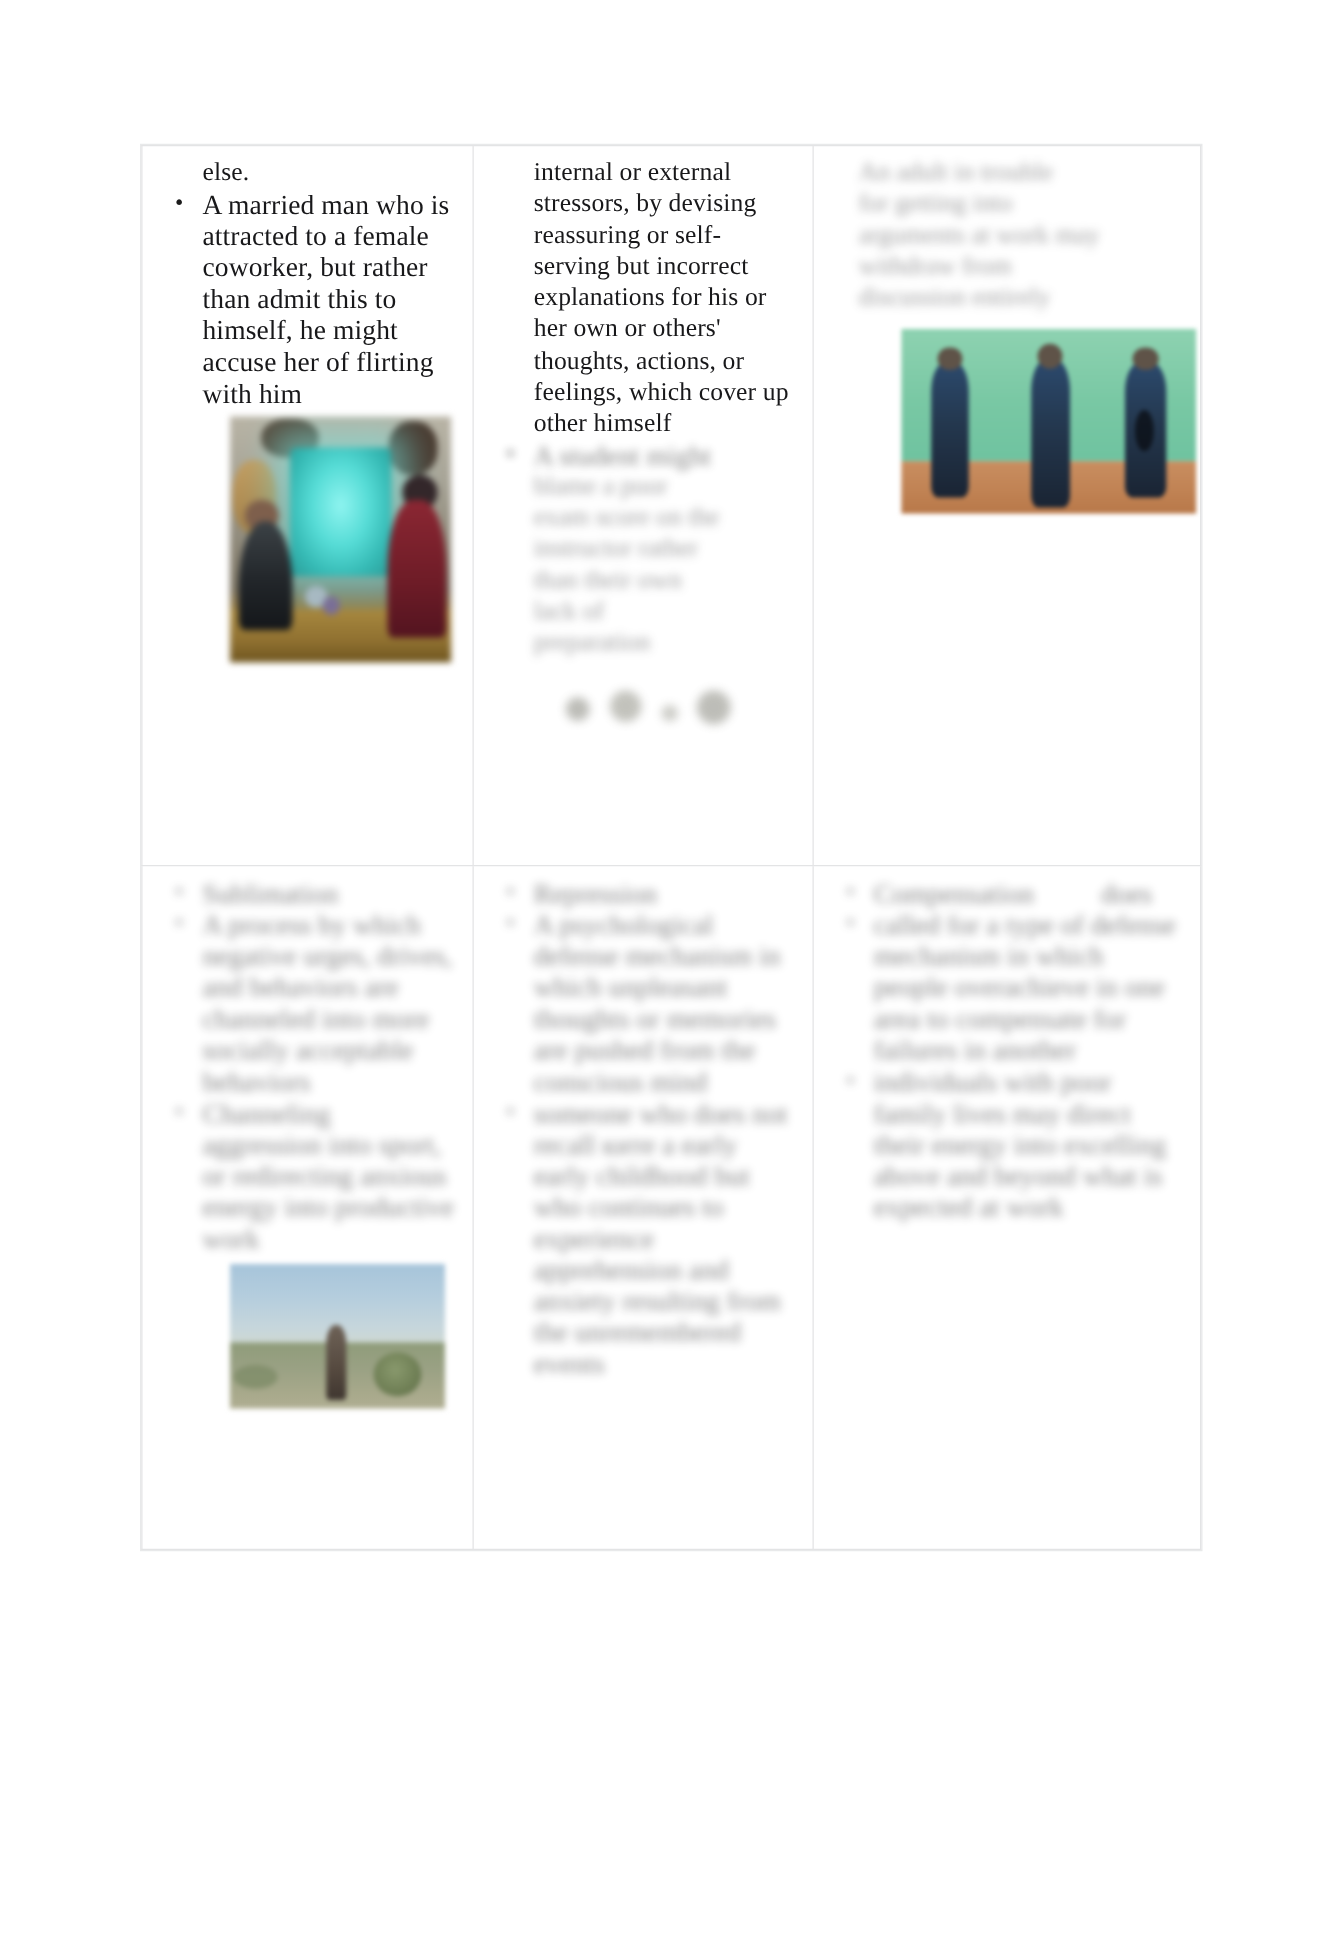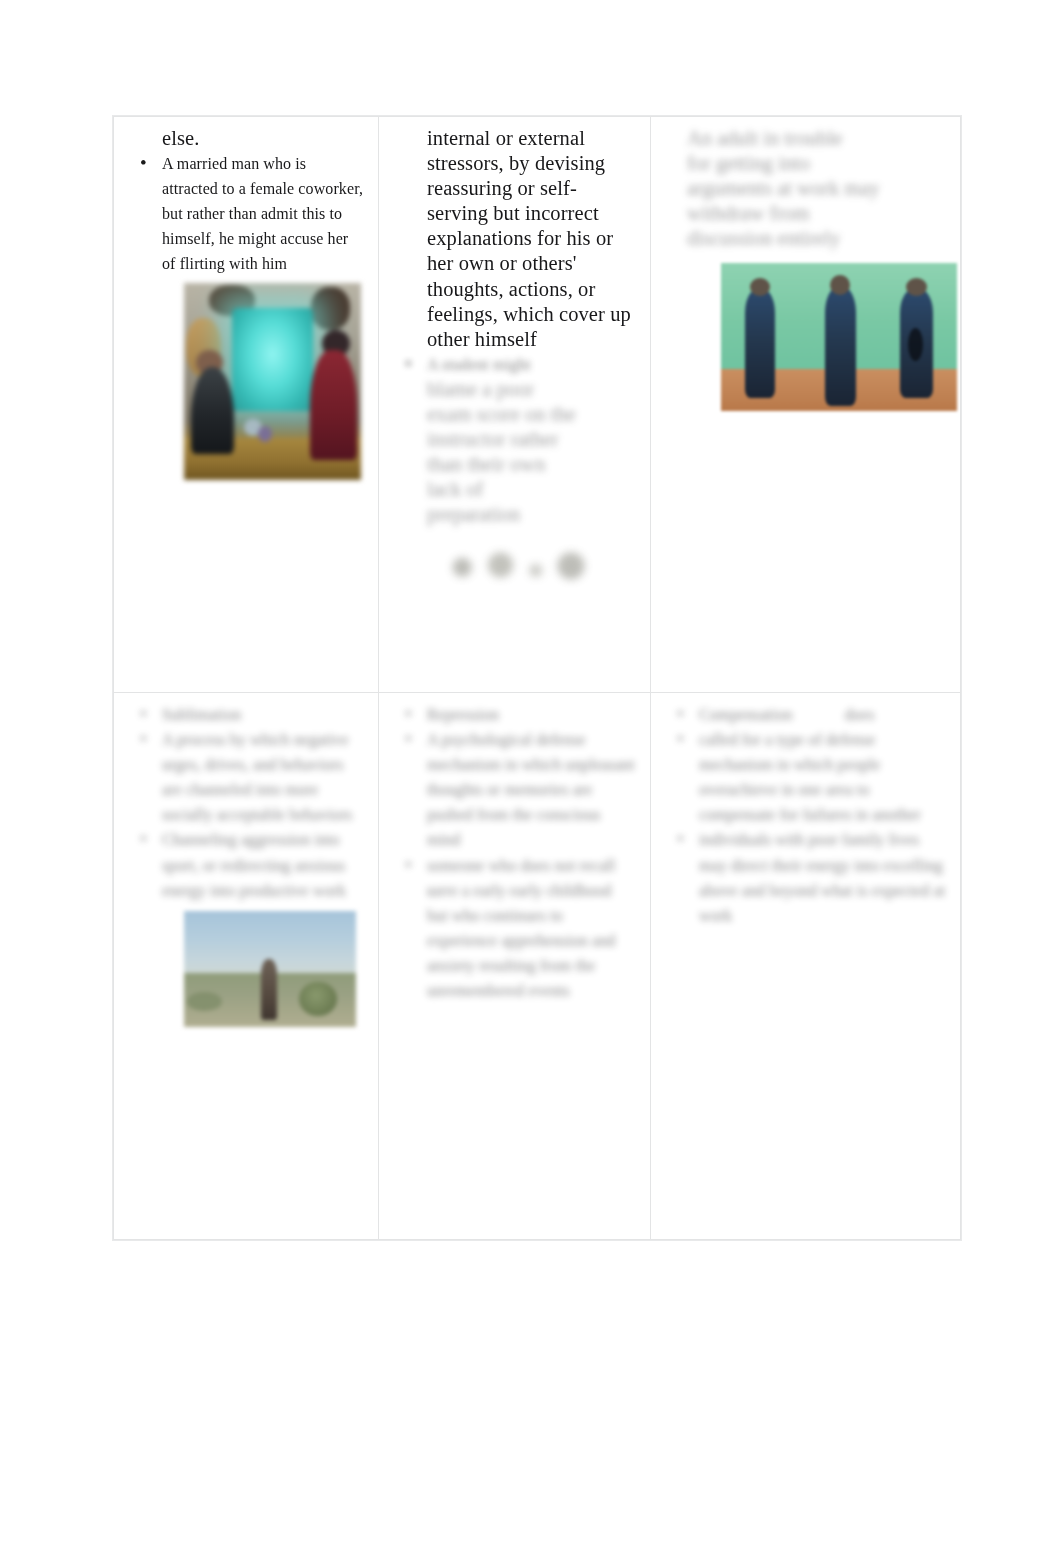--- a/index.html
+++ b/index.html
@@ -74,21 +74,21 @@
     content: "\2022";
     position: absolute;
     left: 12px;
     top: -1px;
     font-size: 19px;
     line-height: 25px;
     color: #1b1b1b;
   }
 
   .txt {
-    font-size: 16px;
+    font-size: 22px;
     line-height: 25.1px;
     color: #18181a;
     font-family: "Liberation Serif", "DejaVu Serif", serif;
     letter-spacing: 0.1px;
   }
 
   
   .cont {
     font-size: 20.5px;
     line-height: 25.1px;

